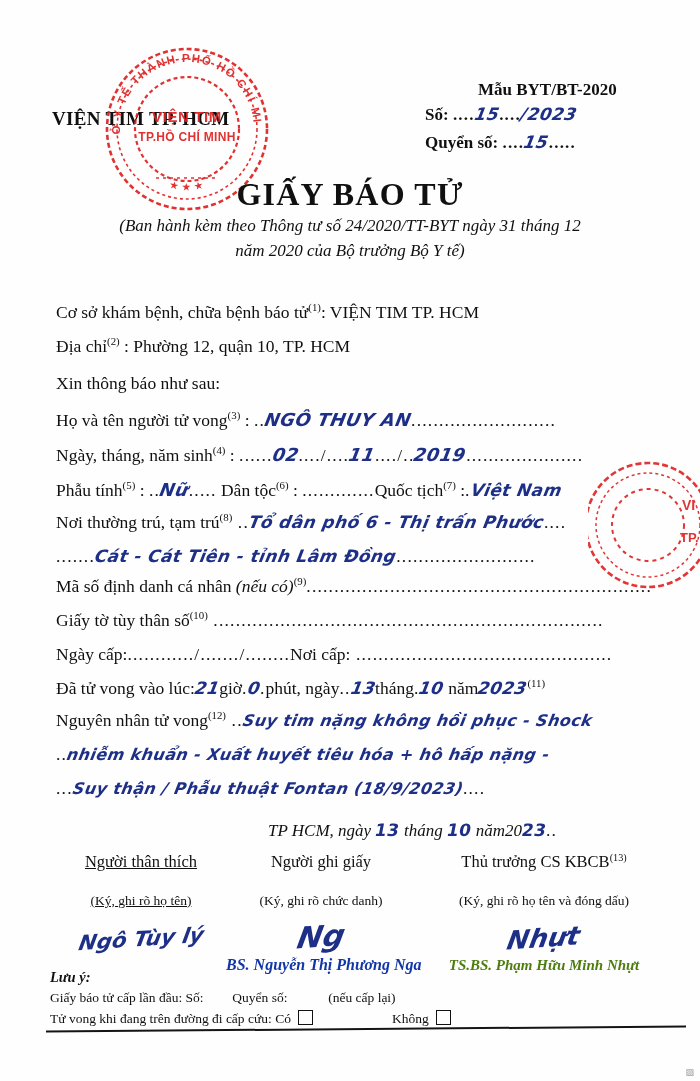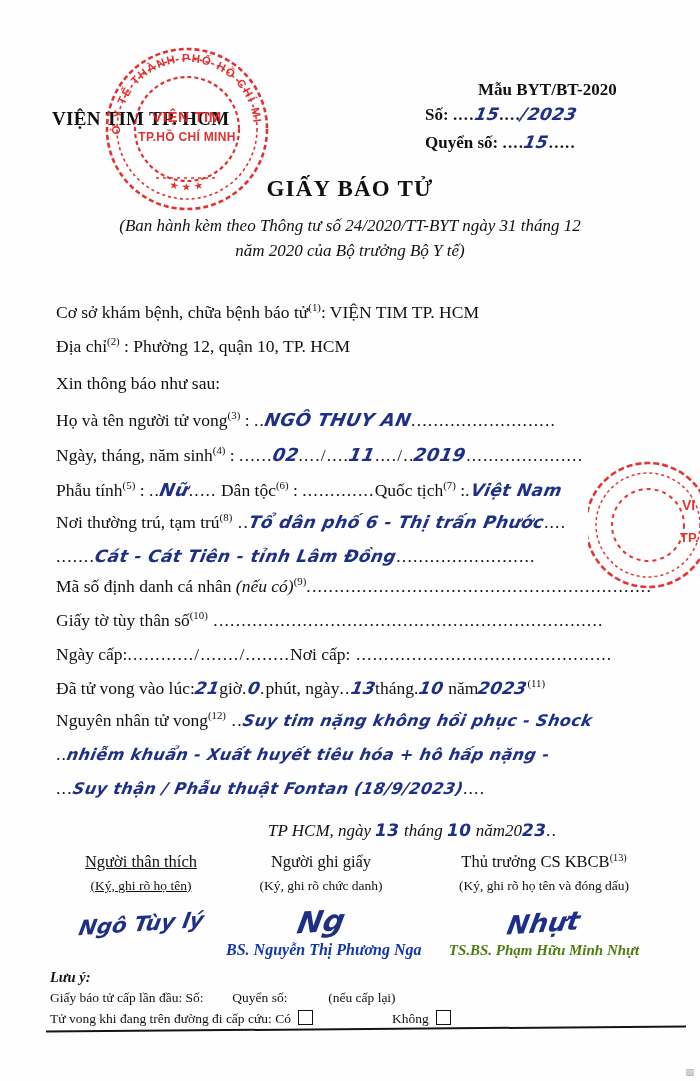--- a/index.html
+++ b/index.html
@@ -79,21 +79,21 @@
     pointer-events: none;
     z-index: 4;
     opacity: .9;
   }
 
   
   #doc-title {
     position: absolute;
     left: 0; right: 0; top: 176px;
     text-align: center;
-    font-size: 23px;
+    font-size: 32px;
     font-weight: bold;
     letter-spacing: 1.2px;
     z-index: 5;
     font-family: Liberation Serif, serif;
   }
   #doc-sub {
     position: absolute;
     left: 55px; right: 55px; top: 214px;
     text-align: center;
     font-size: 17px;
@@ -117,21 +117,21 @@
     font-size: 17px;
     font-style: italic;
     white-space: nowrap;
   }
   .sig-col {
     position: absolute;
     text-align: center;
     font-size: 16.5px;
   }
   .sig-role { white-space: nowrap; }
-  .sig-note { font-size: 13.5px; white-space: nowrap; margin-top: 6px; }
+  .sig-note { font-size: 13.5px; white-space: nowrap; margin-top: 21px; }
 
   .sig-mark {
     font-family: "DejaVu Sans", sans-serif;
     color: #1d2f86;
     font-style: italic;
     transform: skewX(-14deg) rotate(-4deg);
     display: inline-block;
     font-size: 21px;
     font-weight: 600;
   }

